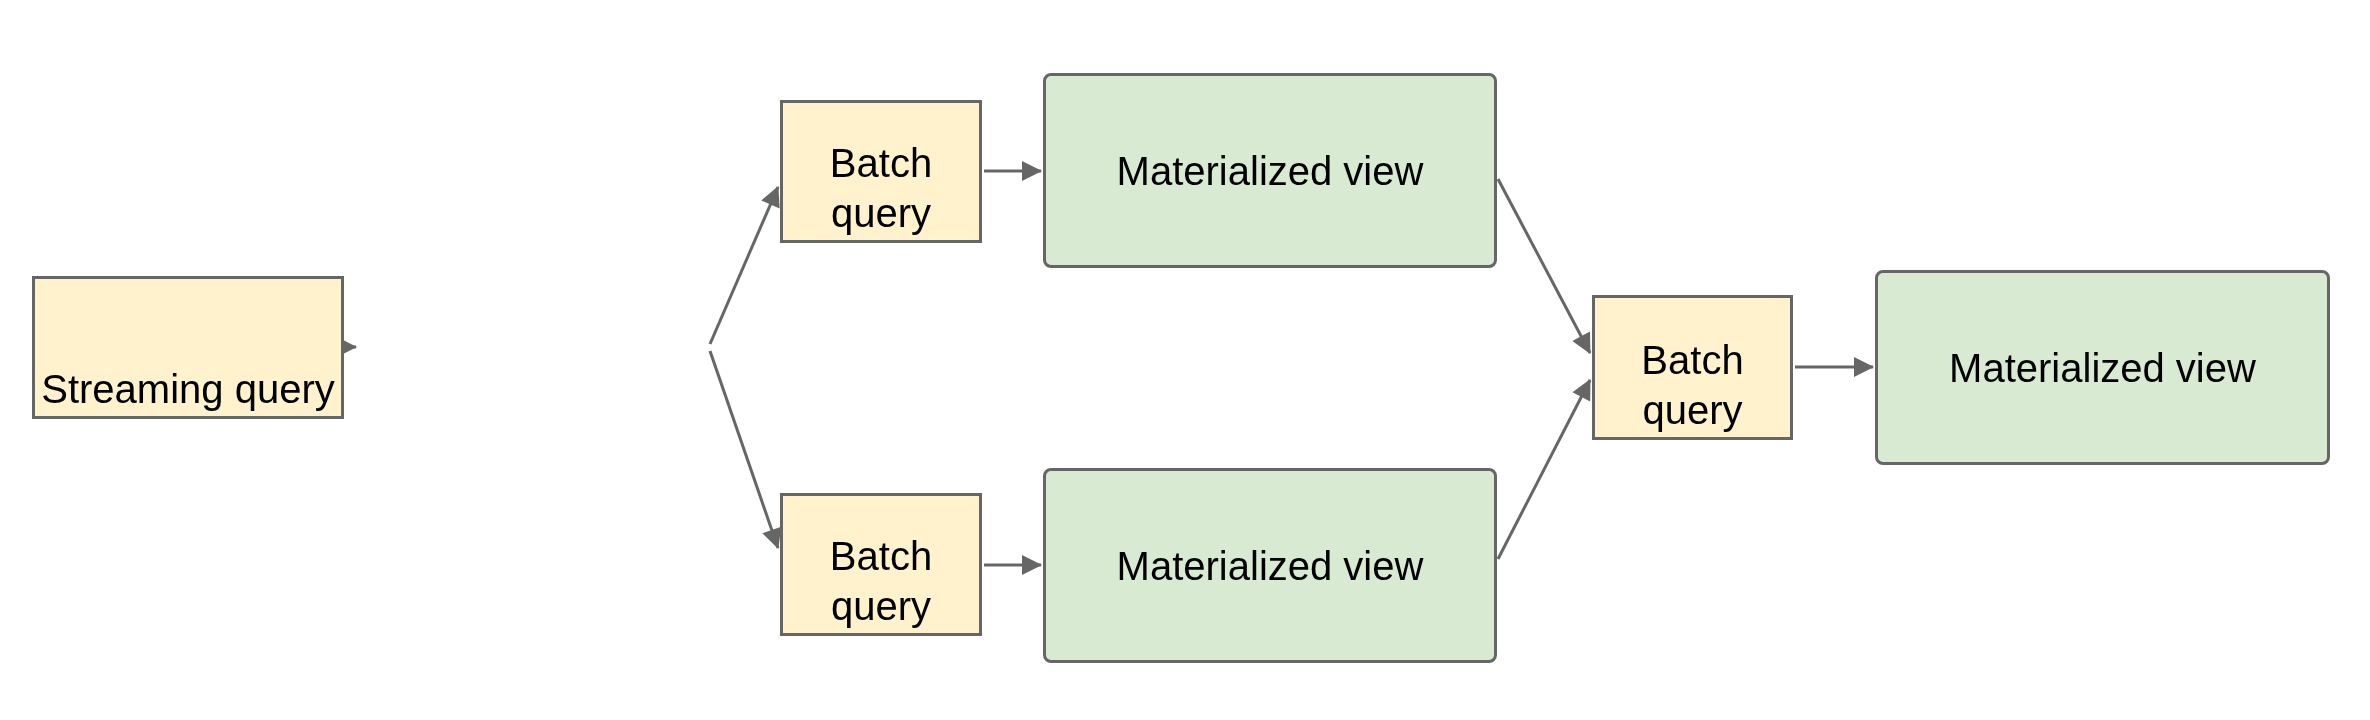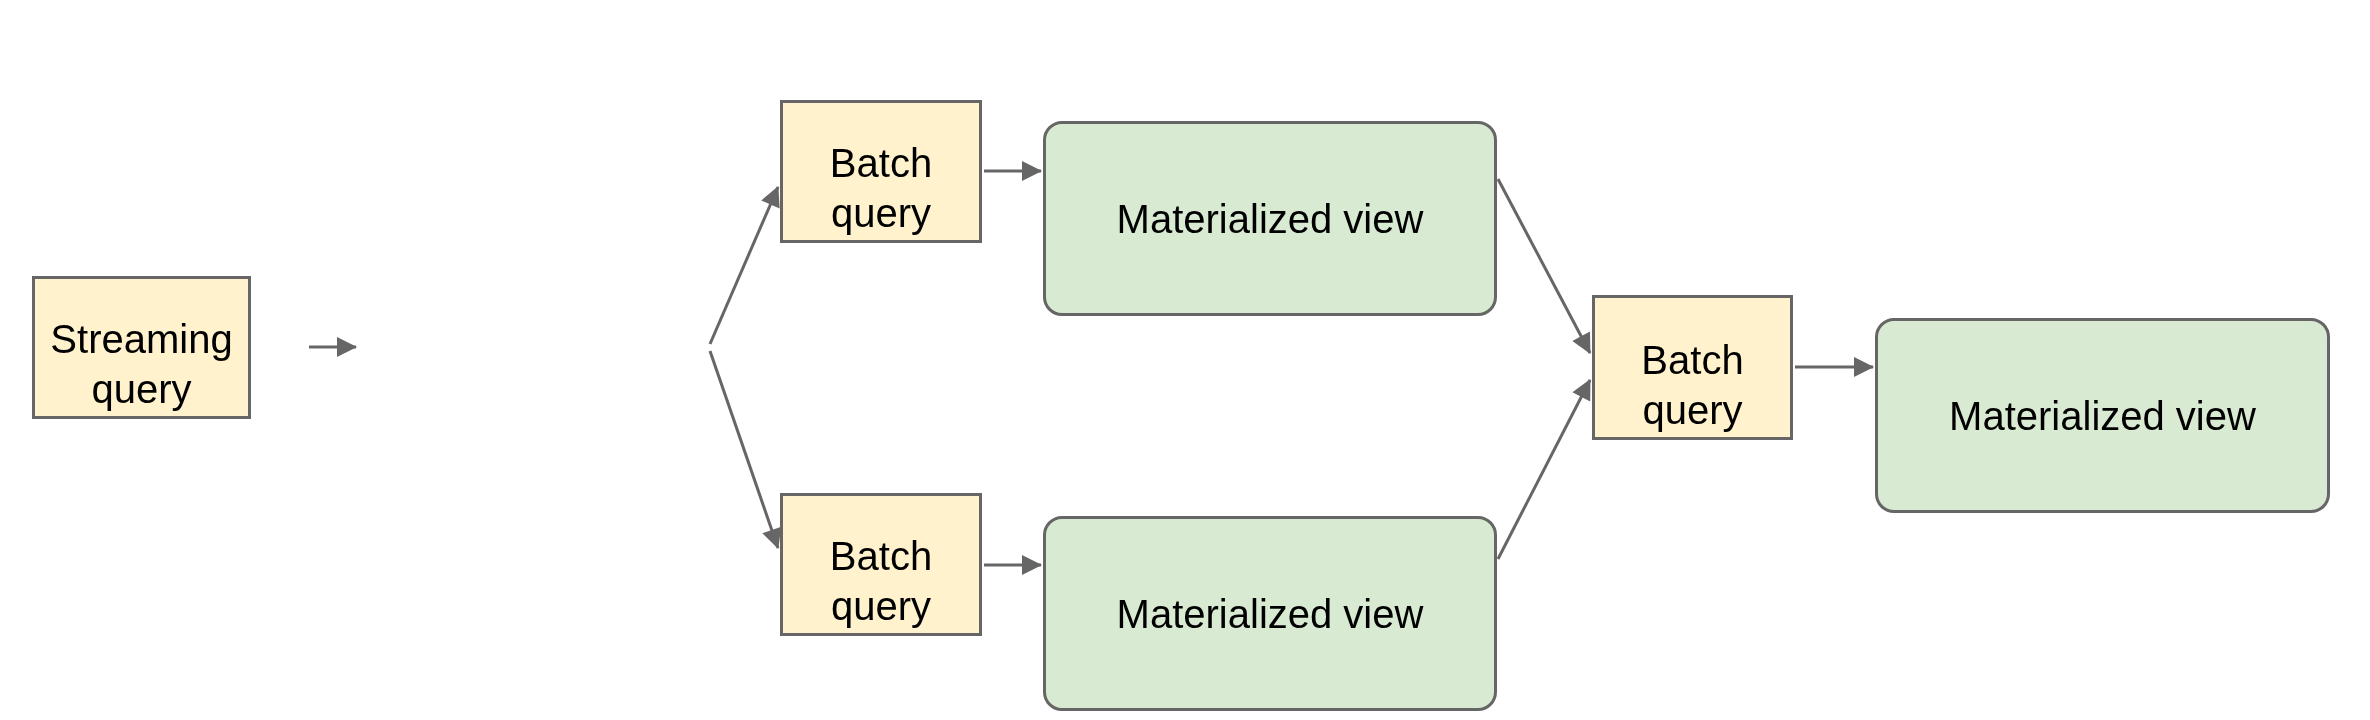--- a/index.html
+++ b/index.html
@@ -44,25 +44,24 @@
     line-height: 1.25;
     padding: 2px 6px;
   }
   .node.query {
     background: var(--query-fill, #FFF2CC);
     border-radius: 0;
     align-items: flex-end;
   }
   .node.view {
     background: var(--view-fill, #D9EAD3);
-    border-radius: 19px;
-    margin-top: 48px;
+    border-radius: 8px;
   }
   
-  .n-streaming    { left: 32px;   top: 276px; width: 219px; height: 143px; }
+  .n-streaming    { left: 32px;   top: 276px; width: 312px; height: 143px; }
   .n-table        { left: 358px;  top: 244px; width: 351px; height: 199px; }
   .n-batch-top    { left: 780px;  top: 100px; width: 202px; height: 143px; }
   .n-mv-top       { left: 1043px; top: 73px;  width: 454px; height: 195px; }
   .n-batch-bottom { left: 780px;  top: 493px; width: 202px; height: 143px; }
   .n-mv-bottom    { left: 1043px; top: 468px; width: 454px; height: 195px; }
   .n-batch-right  { left: 1592px; top: 295px; width: 201px; height: 145px; }
   .n-mv-final     { left: 1875px; top: 270px; width: 455px; height: 195px; }
 </style>
 </head>
 <body>

